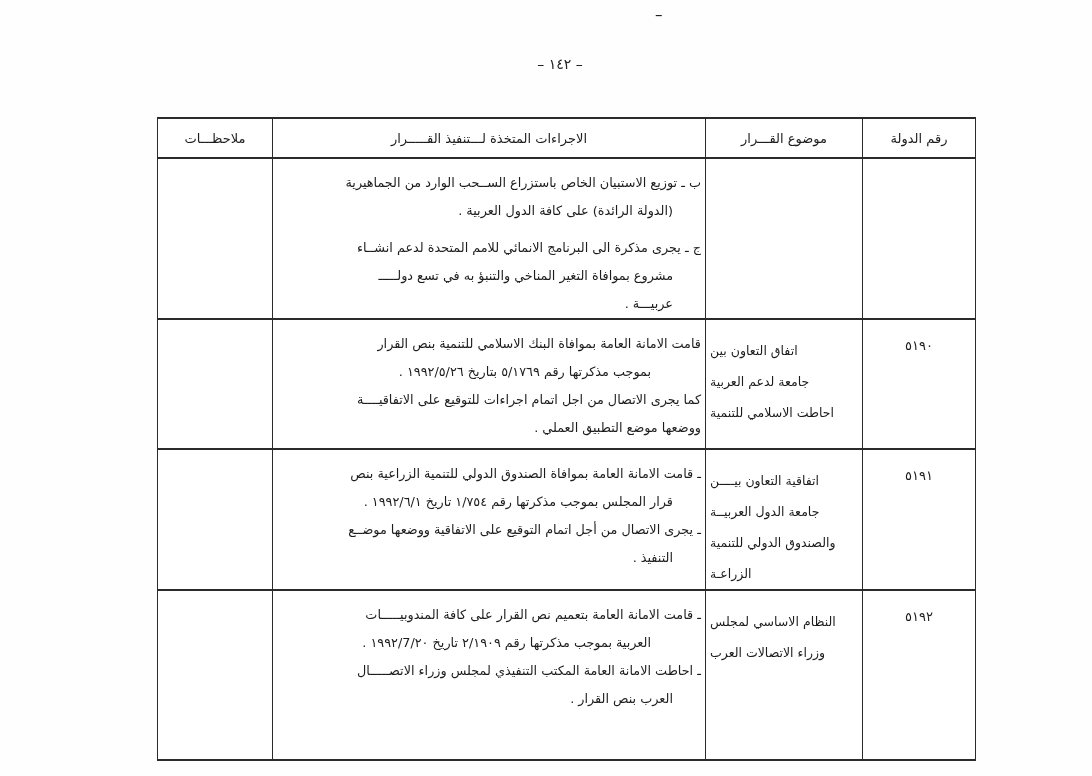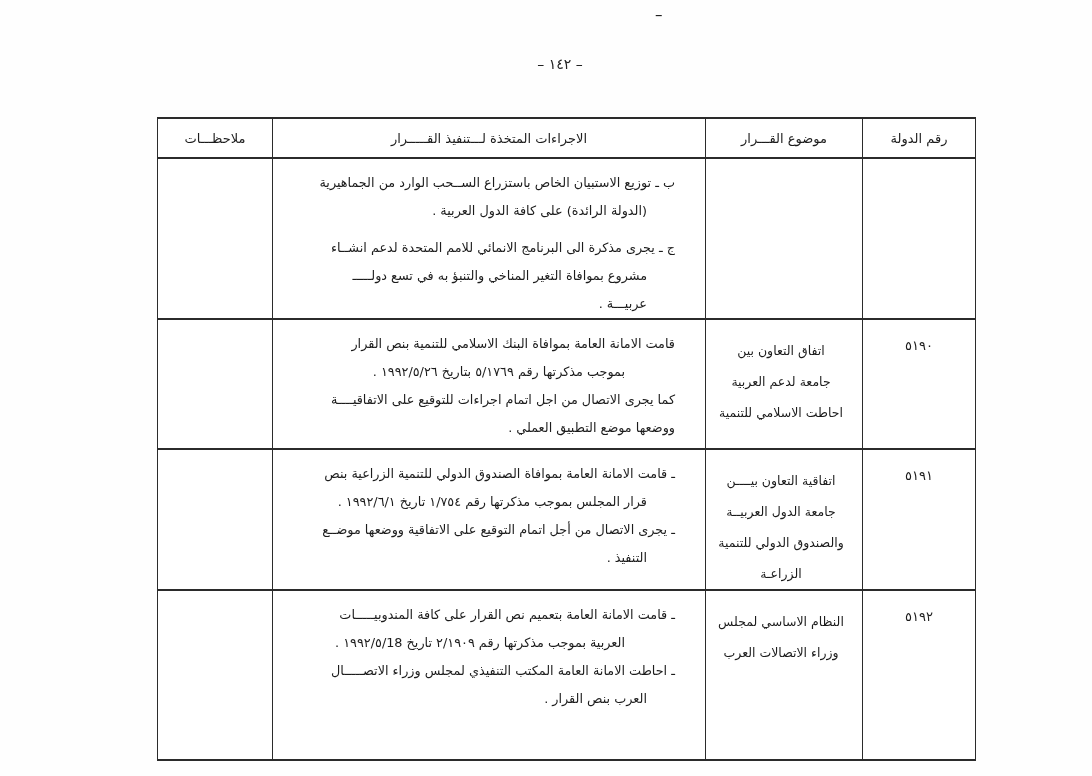--- a/index.html
+++ b/index.html
@@ -74,25 +74,25 @@
   td.c-num {
     text-align: center;
     padding-top: 18px;
     font-size: 13px;
     letter-spacing: 2px;
   }
   td.c-subj {
     padding: 15px 10px 0 4px;
     font-size: 12.5px;
     line-height: 31px;
-    text-align: center;
+    text-align: left;
   }
   td.c-subj .sline { white-space: nowrap; }
   td.c-act {
-    padding: 10px 30px 0 6px;
+    padding: 10px 4px 0 6px;
     font-size: 12.8px;
     line-height: 28px;
     text-align: right;
   }
   td.c-act .line { white-space: nowrap; }
   .ind1 { padding-right: 28px; }
   .ind2 { padding-right: 50px; }
   .gap  { margin-top: 9px; }
 </style>
 </head>
@@ -171,21 +171,21 @@
       </tr>
 
       <tr class="r3">
         <td class="c-num">٥١٩٢</td>
         <td class="c-subj">
           <div class="sline">النظام الاساسي لمجلس</div>
           <div class="sline">وزراء الاتصالات العرب</div>
         </td>
         <td class="c-act">
           <div class="line">ـ قامت الامانة العامة بتعميم نص القرار على كافة المندوبيـــــات</div>
-          <div class="line ind2">العربية بموجب مذكرتها رقم ٢/١٩٠٩ تاريخ ١٩٩٢/٥/18 .</div>
+          <div class="line ind2">العربية بموجب مذكرتها رقم ٢/١٩٠٩ تاريخ ١٩٩٢/7/٢٠ .</div>
           <div class="line">ـ احاطت الامانة العامة المكتب التنفيذي لمجلس وزراء الاتصـــــال</div>
           <div class="line ind1">العرب بنص القرار .</div>
         </td>
         <td class="c-notes"></td>
       </tr>
 
     </tbody>
   </table>
 </div>
 

